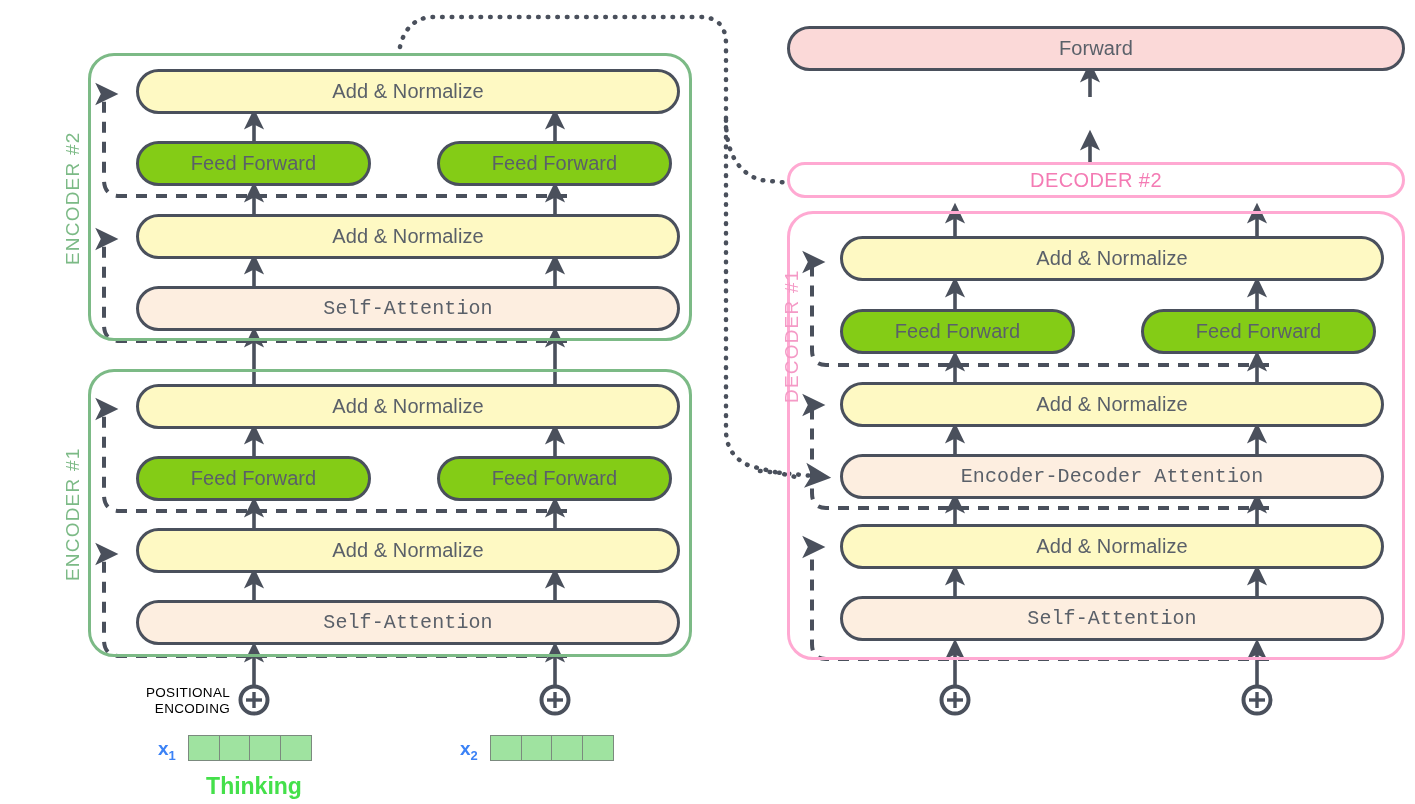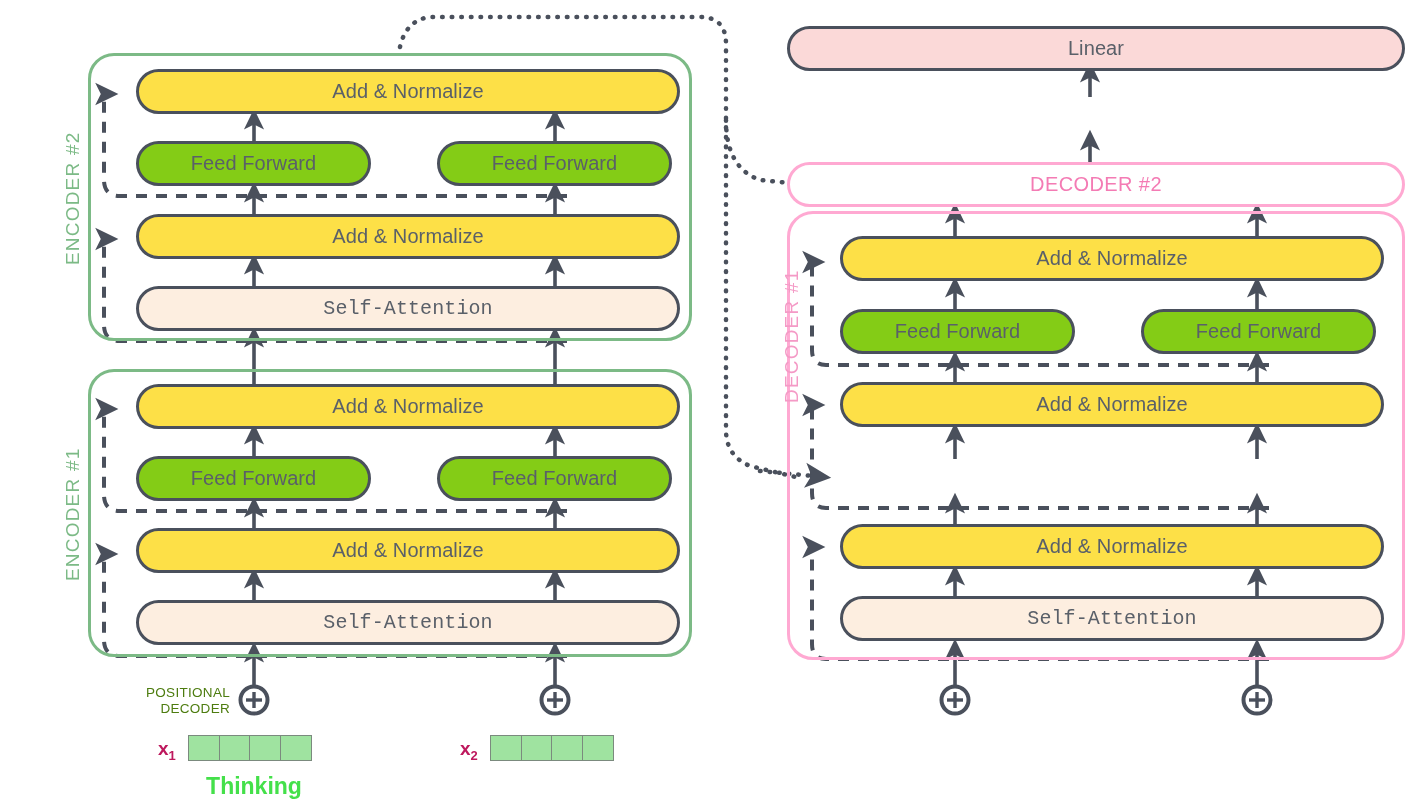--- a/index.html
+++ b/index.html
@@ -20,21 +20,21 @@
     position: absolute;
     box-sizing: border-box;
     border: 3.5px solid #4a505c;
     border-radius: 999px;
     display: flex; align-items: center; justify-content: center;
     color: #5a6069;
     font-size: 20px;
     letter-spacing: .1px;
     white-space: nowrap;
   }
-  .nbox.green  { background: #fde047; }
+  .nbox.green  { background: #fef9c3; }
   .nbox.blue   { background: #84cc16; }
   .nbox.orange { background: #fdeee0; font-family: Liberation Mono, monospace; }
   .nbox.pinkf  { background: #fbd9d8; }
   .nbox.purple { background: #f4e0f7; }
 
   .grp {
     position: absolute;
     box-sizing: border-box;
     border-radius: 26px;
     background: transparent;
@@ -57,39 +57,39 @@
     font-size: 19px;
     letter-spacing: 1.2px;
     white-space: nowrap;
   }
   .vlabel.enc { color: #7cba86; }
   .vlabel.dec { color: #f49ac6; }
 
   .pe-label {
     position: absolute;
     font-size: 13.5px;
-    color: #4d7c0f;
+    color: #000000;
     line-height: 1.22;
     text-align: right;
     letter-spacing: .3px;
   }
 
   .emb { position: absolute; display: flex; }
   .emb .cell {
     width: 32px; height: 26px;
     background: #9fe3a0;
     border: 1.5px solid #7b8a7e;
     box-sizing: border-box;
     margin-left: -1.5px;
   }
   .emb .cell:first-child { margin-left: 0; }
 
   .xlab {
     position: absolute;
-    color: #be185d;
+    color: #3b82f6;
     font-size: 19px;
     font-weight: bold;
   }
   .xlab sub { font-size: 13px; }
 
   .word {
     position: absolute;
     color: #44e04a;
     font-size: 23px;
     font-weight: bold;
@@ -240,37 +240,38 @@
     <div class="nbox orange" style="left:136px; top:286px; width:544px; height:45px;">Self-Attention</div>
 
     <div class="nbox green" style="left:136px; top:384px; width:544px; height:45px;">Add &amp; Normalize</div>
     <div class="nbox blue" style="left:136px; top:456px; width:235px; height:45px;">Feed Forward</div>
     <div class="nbox blue" style="left:437px; top:456px; width:235px; height:45px;">Feed Forward</div>
     <div class="nbox green" style="left:136px; top:528px; width:544px; height:45px;">Add &amp; Normalize</div>
     <div class="nbox orange" style="left:136px; top:600px; width:544px; height:45px;">Self-Attention</div>
   </div>
 
   <div class="boxlayer">
-    <div class="nbox pinkf" style="left:787px; top:26px; width:618px; height:45px;">Linear</div>
-
-    <div class="dec2" style="left:787px; top:162px; width:618px; height:45px;text-align:right;">DECODER #2</div>
+    <div class="nbox pinkf" style="left:787px; top:26px; width:618px; height:45px;">Forward</div>
+
+    <div class="dec2" style="left:787px; top:162px; width:618px; height:36px;text-align:right;">DECODER #2</div>
 
     <div class="nbox green" style="left:840px; top:236px; width:544px; height:45px;">Add &amp; Normalize</div>
     <div class="nbox blue" style="left:840px; top:309px; width:235px; height:45px;">Feed Forward</div>
     <div class="nbox blue" style="left:1141px; top:309px; width:235px; height:45px;">Feed Forward</div>
     <div class="nbox green" style="left:840px; top:382px; width:544px; height:45px;">Add &amp; Normalize</div>
+    <div class="nbox orange" style="left:840px; top:454px; width:544px; height:45px;">Encoder-Decoder Attention</div>
     <div class="nbox green" style="left:840px; top:524px; width:544px; height:45px;">Add &amp; Normalize</div>
     <div class="nbox orange" style="left:840px; top:596px; width:544px; height:45px;">Self-Attention</div>
   </div>
 
   <div class="boxlayer">
 
     <div class="pe-label" style="left:135px; top:685px; width:95px;">
       <div>POSITIONAL</div>
-      <div>DECODER</div>
+      <div>ENCODING</div>
     </div>
 
     <div class="xlab" style="left:158px; top:738px;">x<sub>1</sub></div>
     <div class="emb" style="left:188px; top:735px;">
       <div class="cell"></div>
       <div class="cell"></div>
       <div class="cell"></div>
       <div class="cell"></div>
     </div>
     <div class="word" style="left:154px; top:773px; width:200px;">Thinking</div>

